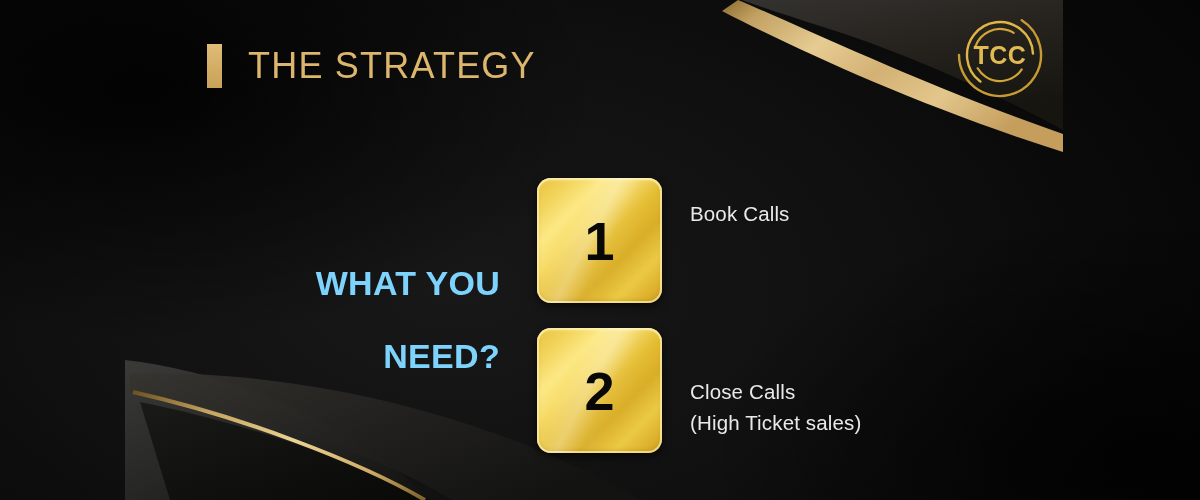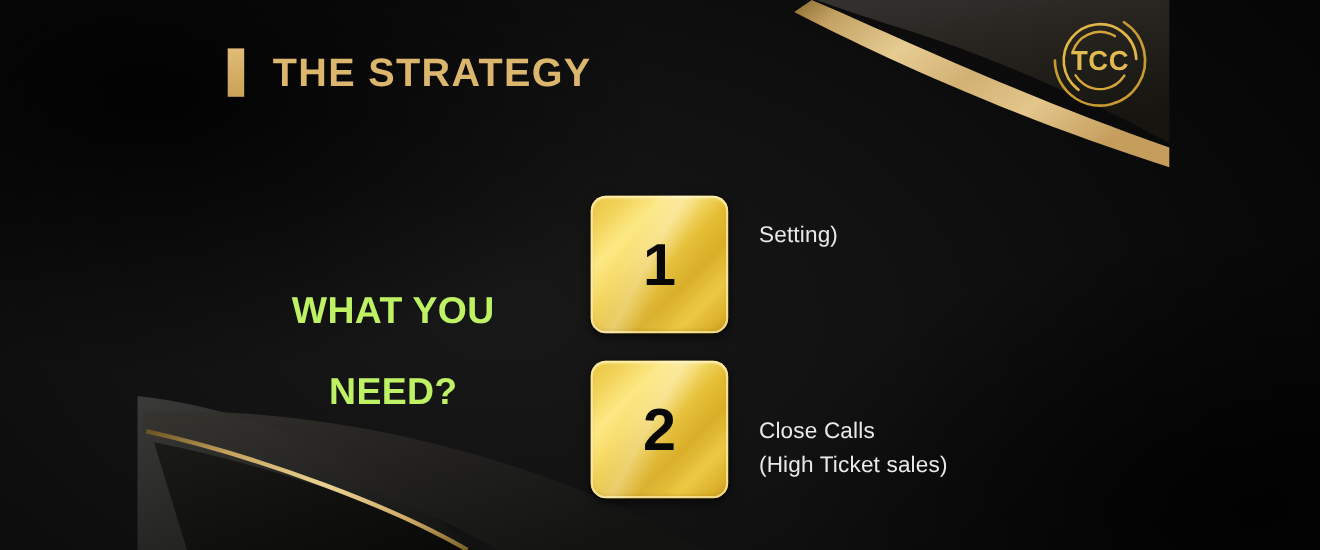--- a/index.html
+++ b/index.html
@@ -47,35 +47,35 @@
     align-items: center;
     gap: 26px;
   }
   .accent-bar {
     width: 15px;
     height: 44px;
     background: linear-gradient(180deg, #E0BC78 0%, #D3AD64 55%, #C9A25A 100%);
   }
   .title {
     font-size: 36px;
-    font-weight: bold;
+    font-weight: normal;
     letter-spacing: 1.2px;
     color: #DCB66D;
     white-space: nowrap;
     line-height: 1;
   }
 
   
   .need-heading {
     position: absolute;
     left: 215px;
     top: 262px;
     width: 285px;
-    text-align: center;
-    color: #bef264;
+    text-align: right;
+    color: #7dd3fc;
     font-size: 34px;
     font-weight: bold;
     line-height: 1.28;
     letter-spacing: 0.3px;
   }
   .need-heading .l2 { display: block; margin-top: 29px; }
 
   
   .steps {
     position: absolute;
@@ -225,21 +225,21 @@
   </div>
 
   <div class="steps">
 
     <div class="step step-1">
       <div class="numbox">
         <span class="sheen"></span>
         <span class="num">1</span>
       </div>
       <div class="step-text">
-        <span class="line">Setting)</span>
+        <span class="line">Book Calls</span>
       </div>
     </div>
 
     <div class="step step-2">
       <div class="numbox">
         <span class="sheen"></span>
         <span class="num">2</span>
       </div>
       <div class="step-text">
         <span class="line">Close Calls</span>

